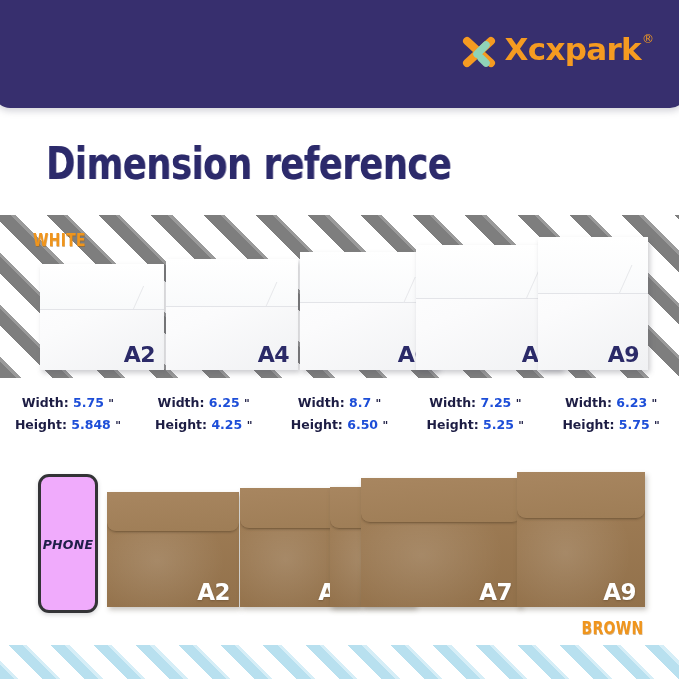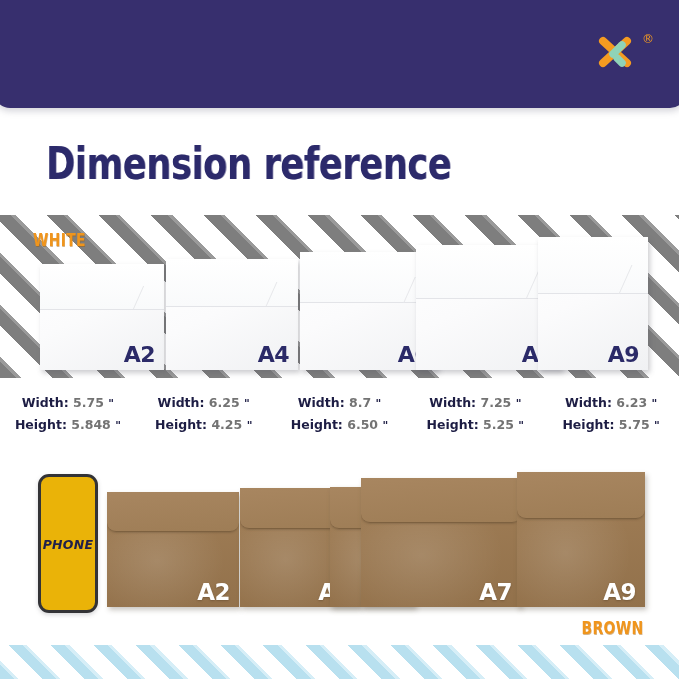--- a/index.html
+++ b/index.html
@@ -199,31 +199,31 @@
   .dim-col {
     flex: 1 1 0;
     text-align: center;
     font-family: "DejaVu Sans", sans-serif;
     font-weight: bold;
     font-size: 12.5px;
     line-height: 21px;
     color: #1d1d44;
     white-space: nowrap;
   }
-  .dim-col .num { color: #737373; }
+  .dim-col .num { color: #1d4ed8; }
   .dim-col .unit { color: #1d1d44; font-size: 11px; }
 
   
   .phone {
     position: absolute;
     left: 38px;
     top: 474px;
     width: 54px;
     height: 133px;
-    background: #eab308;
+    background: #f0abfc;
     border: 3px solid #333336;
     border-radius: 11px;
     box-shadow: 0 2px 4px rgba(90,90,100,0.25);
   }
   .phone-label {
     position: absolute;
     left: 0;
     top: 50%;
     width: 100%;
     transform: translateY(-50%);
@@ -240,20 +240,21 @@
 <body>
 
 <div class="header-banner">
   <div class="logo-block">
     <svg class="logo-mark" viewBox="0 0 34 34">
       <path d="M5 6 L29 28" stroke="#f59b21" stroke-width="8" stroke-linecap="round" fill="none"></path>
       <path d="M29 6 L5 28" stroke="#f59b21" stroke-width="8" stroke-linecap="round" fill="none"></path>
       <path d="M24 10 L15 19" stroke="#8fd3b8" stroke-width="7.5" stroke-linecap="round" fill="none"></path>
       <path d="M19 23 L24 28" stroke="#8fd3b8" stroke-width="7.5" stroke-linecap="round" fill="none"></path>
     </svg>
+    <span class="logo-word">Xcxpark</span>
     <span class="logo-reg">®</span>
   </div>
 </div>
 
 <div class="page-title">Dimension reference</div>
 
 <div class="stripe-band stripe-gray"></div>
 
 <div class="color-label label-white">WHITE</div>
 

